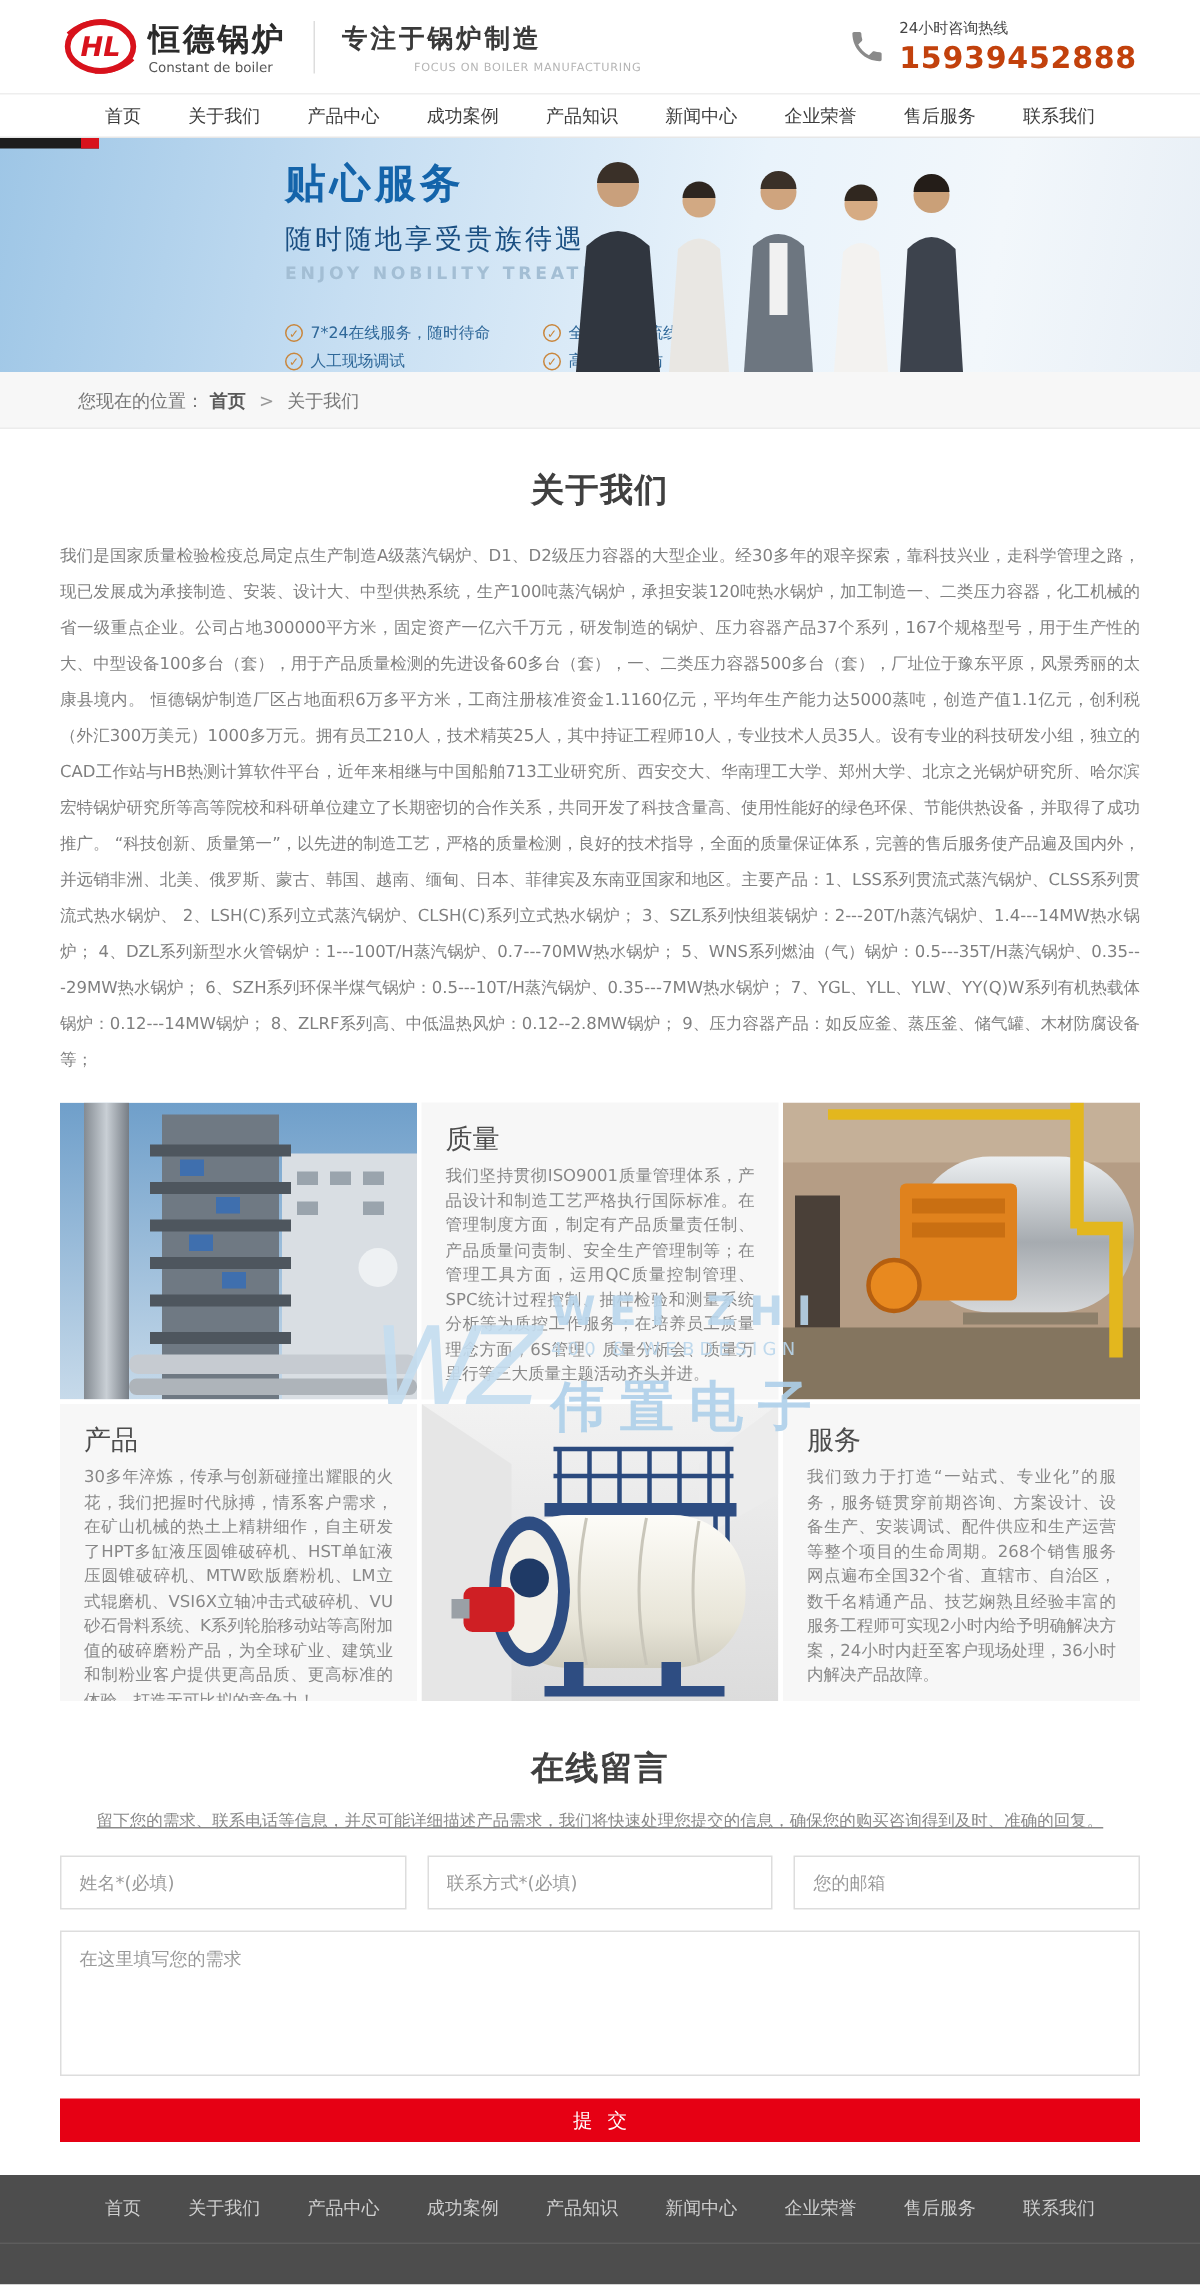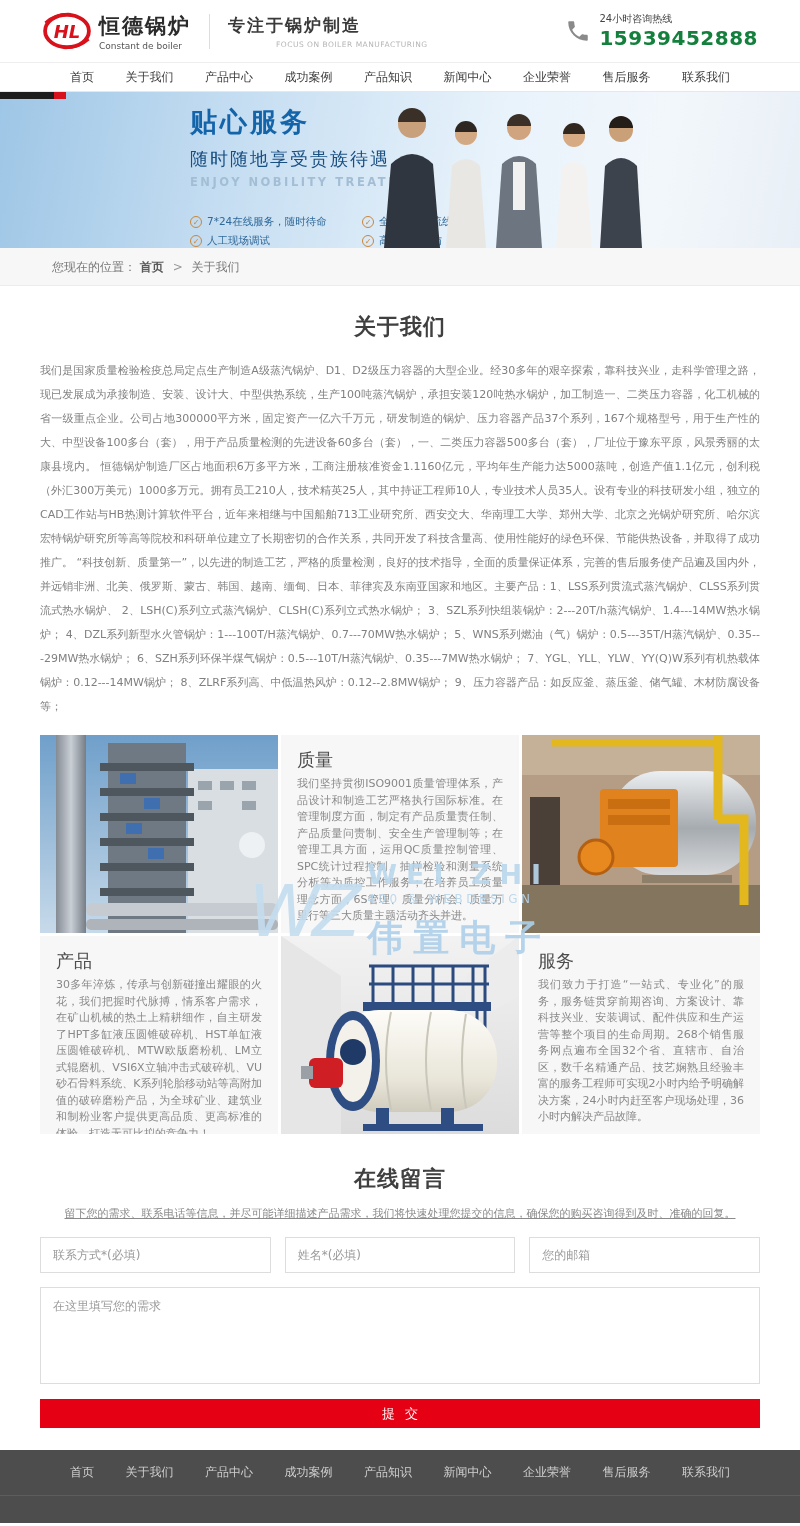--- a/index.html
+++ b/index.html
@@ -17,21 +17,21 @@
   .logo-badge { width: 50px; height: 40px; }
   .logo-text { margin-left: 7px; }
   .logo-cn { font-size: 21px; font-weight: bold; color: #2b2b2b; letter-spacing: 2px; }
   .logo-en { font-size: 9px; color: #555; margin-top: 1px; }
   .slogan { margin-left: 18px; padding-left: 18px; border-left: 1px solid #ddd; }
   .slogan-cn { font-size: 17px; font-weight: bold; color: #3a3a3a; letter-spacing: 2px; }
   .slogan-en { font-size: 7.5px; color: #b5b5b5; margin-top: 3px; letter-spacing: .5px; padding-left: 48px; }
   .hotline { margin-left: auto; display: flex; align-items: center; }
   .hotline svg { width: 26px; height: 26px; margin-right: 8px; }
   .hl-label { font-size: 10px; color: #444; }
-  .hl-num { font-size: 20px; font-weight: bold; color: #15803d; letter-spacing: .5px; }
+  .hl-num { font-size: 20px; font-weight: bold; color: #c2410c; letter-spacing: .5px; }
 
   
   .main-nav { border-top: 1px solid #eee; border-bottom: 1px solid #e7e7e7; background: #fff; }
   .main-nav .wrap { display: flex; justify-content: space-between; height: 28px; align-items: center; padding: 0 30px; width: 720px; }
   .main-nav a { font-size: 12px; color: #3c3c3c; text-decoration: none; cursor: pointer; }
 
   
   .banner { position: relative; height: 156px; overflow: hidden;
     background: linear-gradient(100deg, #9ec6e6 0%, #c6def2 30%, #e9f3fb 62%, #f2f7fb 82%, #e8eff6 100%); }
   .banner-tab { position: absolute; top: 0; left: 0; width: 66px; height: 7px; background: #1d1d1d; }
@@ -333,39 +333,39 @@
         <rect x="28" y="122" width="34" height="30" rx="6" fill="#cf1f24"></rect>
         <rect x="20" y="130" width="12" height="13" fill="#9aa0a6"></rect>
         <rect x="95" y="172" width="13" height="18" fill="#2e4d82"></rect>
           <rect x="160" y="172" width="13" height="18" fill="#2e4d82"></rect>
         <rect x="82" y="188" width="120" height="7" fill="#2e4d82"></rect>
       </svg>
     </div>
 
     <div class="cell panel">
       <h3>服务</h3>
-      <p>我们致力于打造“一站式、专业化”的服务，服务链贯穿前期咨询、方案设计、靠科技兴业、安装调试、配件供应和生产运营等整个项目的生命周期。268个销售服务网点遍布全国32个省、直辖市、自治区，数千名精通产品、技艺娴熟且经验丰富的服务工程师可实现2小时内给予明确解决方案，24小时内赶至客户现场处理，36小时内解决产品故障。</p>
+      <p>我们致力于打造“一站式、专业化”的服务，服务链贯穿前期咨询、方案设计、设备生产、安装调试、配件供应和生产运营等整个项目的生命周期。268个销售服务网点遍布全国32个省、直辖市、自治区，数千名精通产品、技艺娴熟且经验丰富的服务工程师可实现2小时内给予明确解决方案，24小时内赶至客户现场处理，36小时内解决产品故障。</p>
     </div>
 
     <div class="watermark">
       <div class="wm-logo">WZ</div>
       <div class="wm-right">
         <div class="wm-en">WEI ZHI</div>
         <div class="wm-en2">400 &amp; WEBDESIGN</div>
         <div class="wm-cn">伟置电子</div>
       </div>
     </div>
   </div>
 
   <h2 class="form-title">在线留言</h2>
   <p class="form-sub">留下您的需求、联系电话等信息，并尽可能详细描述产品需求，我们将快速处理您提交的信息，确保您的购买咨询得到及时、准确的回复。</p>
   <form>
     <div class="form-row">
+      <input type="text" placeholder="姓名*(必填)" style="">
       <input type="text" placeholder="联系方式*(必填)" style="">
-      <input type="text" placeholder="姓名*(必填)" style="">
       <input type="text" placeholder="您的邮箱" style="">
     </div>
     <textarea class="msg-area" placeholder="在这里填写您的需求" style=""></textarea>
     <button class="submit-btn">提交</button>
   </form>
 </main>
 
 <footer class="footer">
   <div class="footer-nav">
     <div class="wrap">

